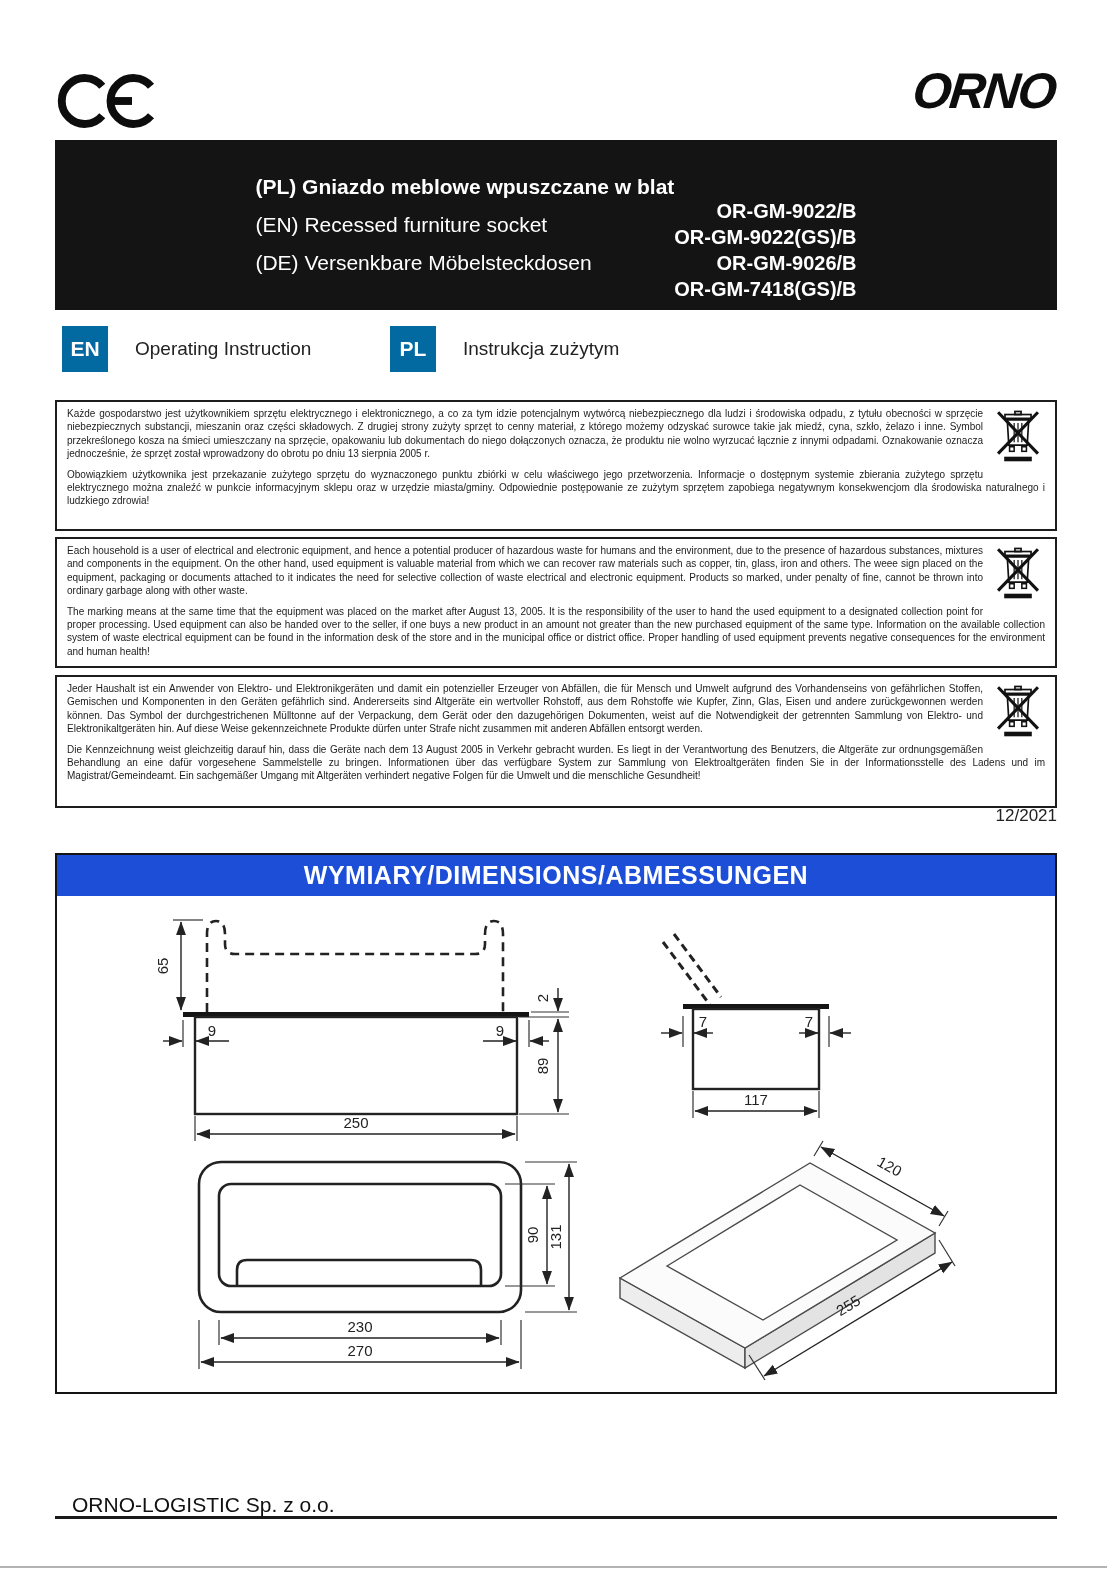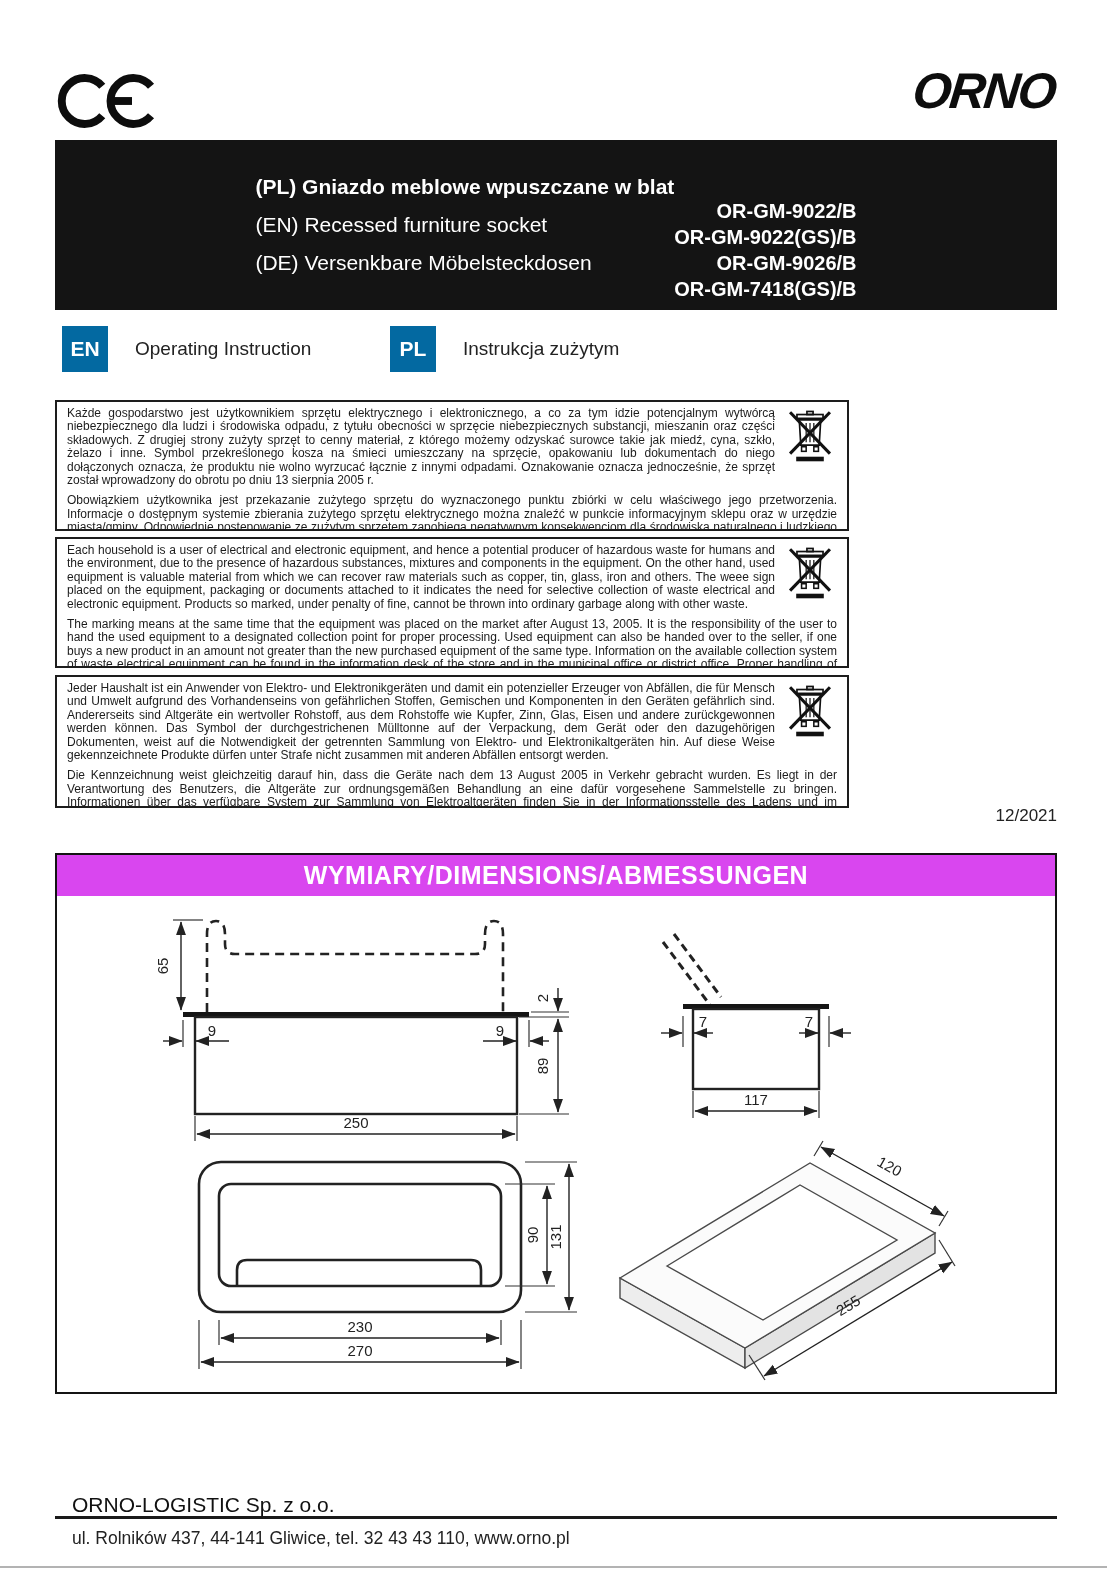--- a/index.html
+++ b/index.html
@@ -20,30 +20,30 @@
   .models{align-self:flex-end;margin-bottom:8px;text-align:right;font-weight:bold;font-size:20px;line-height:26px;}
 
   
   .lang-row{position:absolute;left:55px;top:326px;width:1002px;height:50px;}
   .lang{position:absolute;top:0;display:flex;align-items:center;}
   .lang .badge{width:46px;height:46px;background:#0369a1;color:#fff;font-weight:bold;font-size:21px;
                display:flex;align-items:center;justify-content:center;}
   .lang .lab{margin-left:27px;font-size:19px;color:#222;}
 
   
-  .notice{position:absolute;left:55px;width:794px;border:2px solid #1d1d1d;box-sizing:border-box;
-          padding:5px 10px 0 10px;font-size:12px;line-height:13.4px;text-align:justify;color:#1c1c1c;overflow:hidden;}
+  .notice{position:absolute;left:55px;width:1002px;border:2px solid #1d1d1d;box-sizing:border-box;
+          padding:5px 10px 0 10px;font-size:10px;line-height:13.4px;text-align:justify;color:#1c1c1c;overflow:hidden;}
   .notice p{margin:0 0 7px 0;}
   .weee{float:right;width:46px;height:56px;margin:1px 4px 4px 12px;}
 
   .date{position:absolute;left:55px;top:806px;width:1002px;text-align:right;font-size:17px;color:#222;}
 
   
   .dims{position:absolute;left:55px;top:853px;width:1002px;height:541px;border:2px solid #141414;box-sizing:border-box;}
-  .dims-title{height:41px;line-height:41px;background:#d946ef;color:#fff;font-weight:bold;font-size:25px;
+  .dims-title{height:41px;line-height:41px;background:#1d4ed8;color:#fff;font-weight:bold;font-size:25px;
               text-align:center;letter-spacing:.5px;}
   .drawings{position:relative;height:494px;}
   .drawings svg{position:absolute;}
   #sv1{left:88px;top:10px;}
   #sv2{left:556px;top:10px;}
   #sv3{left:92px;top:252px;}
   #sv4{left:538px;top:242px;}
 
   svg text{font-family:"Liberation Sans","DejaVu Sans",sans-serif;font-size:15px;fill:#222;}
   .ln{stroke:#222;stroke-width:2.4;fill:none;}
@@ -260,16 +260,15 @@
         <line x1="344" y1="102" x2="360" y2="128" class="thin"></line>
         <line x1="169" y1="238" x2="357" y2="124" class="dim" marker-start="url(#ar4)" marker-end="url(#ar4)"></line>
         <text x="256" y="172" text-anchor="middle" transform="rotate(-31 256 172)">255</text>
       </svg>
 
     </div>
   </div>
 
   <div class="company">ORNO-LOGISTIC Sp. z o.o.</div>
   <div class="rule"></div>
-  <div class="address">ul. Rolników 437, 44-141 Gliwice, tel. 32 43 43 110, www.orno.pl</div>
   <div class="bottom-line"></div>
 
 </div>
 
 </body></html>

